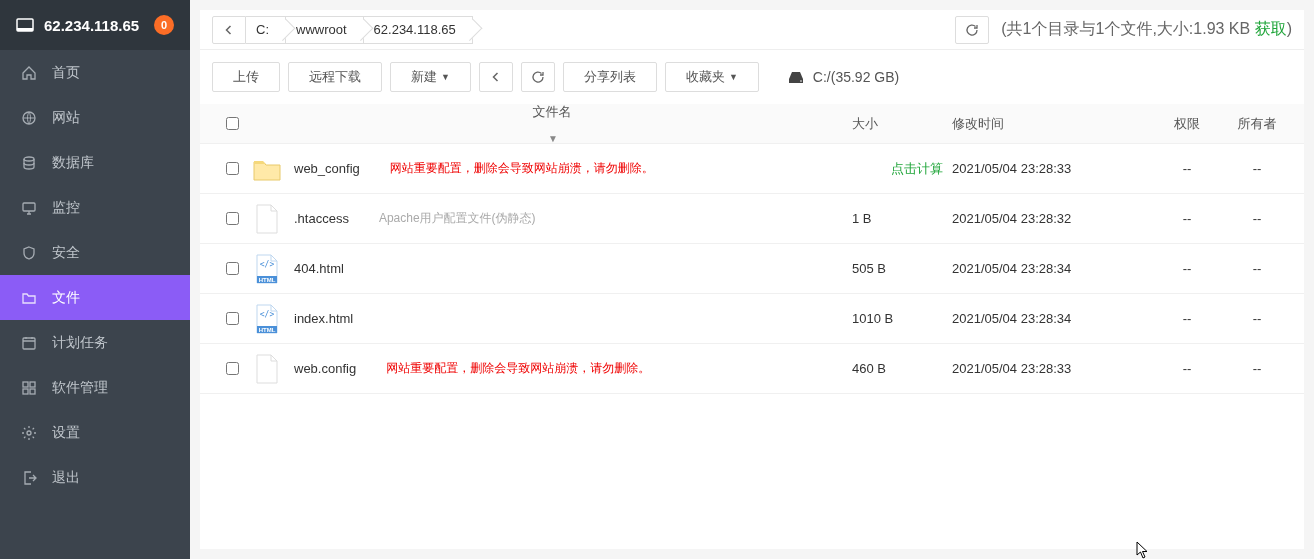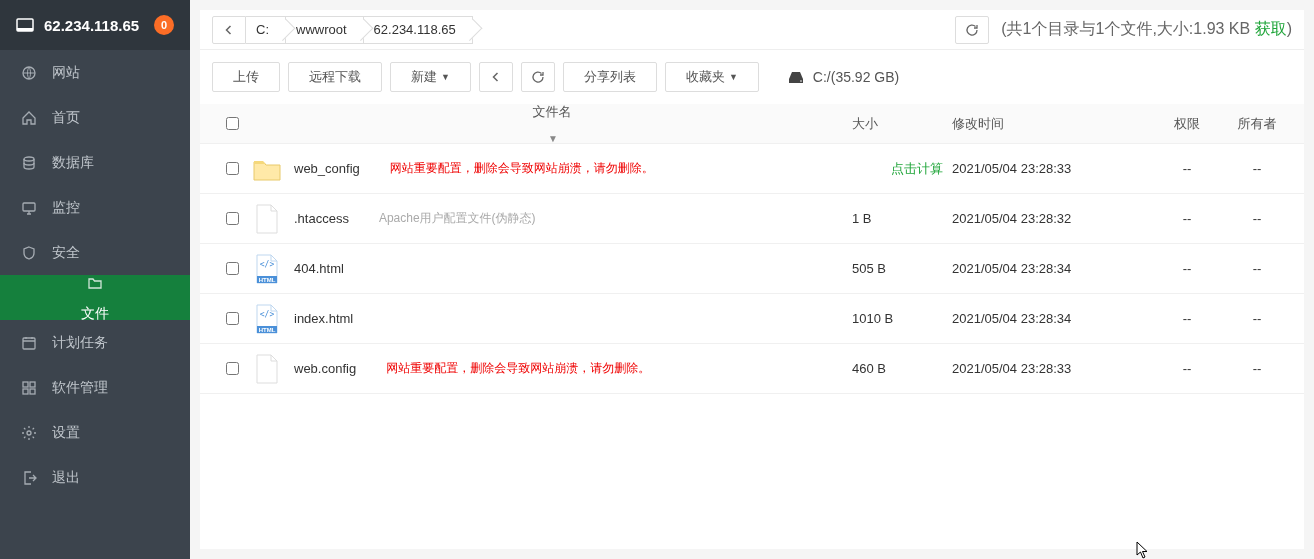--- a/index.html
+++ b/index.html
@@ -4,21 +4,21 @@
 <style>
 * { margin: 0; padding: 0; box-sizing: border-box; }
 body { font-family: "Microsoft YaHei", Arial, sans-serif; font-size: 13px; color: #333; background: #fff; overflow: hidden; }
 .app { display: flex; height: 559px; width: 1314px; }
 
 
 .sidebar { width: 190px; background: #3c444d; color: #c0c6cc; display: flex; flex-direction: column; flex-shrink: 0; }
 .sb-header { height: 50px; display: flex; align-items: center; padding: 0 16px; gap: 10px; color: #fff; font-size: 15px; font-weight: bold; background: #2f363d; }
 .sb-header .badge { background: #fc6d26; color: #fff; border-radius: 50%; width: 20px; height: 20px; display: inline-flex; align-items: center; justify-content: center; font-size: 11px; margin-left: auto; }
 .sb-item { height: 45px; display: flex; align-items: center; padding: 0 20px; gap: 14px; cursor: pointer; font-size: 14px; }
-.sb-item.active { background: #15803d; color: #fff; flex-direction: column; }
+.sb-item.active { background: #8b5cf6; color: #fff; }
 .sb-item .icon { width: 18px; display: inline-flex; align-items: center; justify-content: center; opacity: 0.8; }
 
 
 .main { flex: 1; background: #f5f5f5; display: flex; flex-direction: column; overflow: hidden; }
 .content { background: #fff; margin: 10px; display: flex; flex-direction: column; flex: 1; overflow: hidden; }
 
 
 .crumb-row { display: flex; align-items: center; height: 40px; padding: 0 12px; border-bottom: 1px solid #eee; gap: 0; }
 .crumb-back { width: 34px; height: 28px; border: 1px solid #ddd; display: inline-flex; align-items: center; justify-content: center; cursor: pointer; border-radius: 2px 0 0 2px; background: #fff; }
 .crumb-seg { height: 28px; padding: 0 16px 0 10px; border: 1px solid #ddd; border-left: none; display: inline-flex; align-items: center; background: #fff; cursor: pointer; position: relative; }
@@ -71,33 +71,33 @@
             <rect x="1" y="10" width="16" height="3" fill="#fff"></rect>
           </svg>
       </span>
       <span>62.234.118.65</span>
       <span class="badge">0</span>
     </div>
     <div id="sb-items">
         <div class="sb-item">
           <span class="icon">
             <svg width="16" height="16" viewBox="0 0 16 16">
+              <path d="M2 8 L8 2 L14 8 V14 H10 V10 H6 V14 H2 Z" fill="none" stroke="currentColor" stroke-width="1.3"></path>
+            </svg>
+          </span>
+          <span>首页</span>
+        </div>
+        <div class="sb-item">
+          <span class="icon">
+            <svg width="16" height="16" viewBox="0 0 16 16">
               <circle cx="8" cy="8" r="6" fill="none" stroke="currentColor" stroke-width="1.3"></circle>
               <path d="M2 8h12M8 2c2 3 2 9 0 12M8 2c-2 3-2 9 0 12" fill="none" stroke="currentColor" stroke-width="1"></path>
             </svg>
           </span>
           <span>网站</span>
-        </div>
-        <div class="sb-item">
-          <span class="icon">
-            <svg width="16" height="16" viewBox="0 0 16 16">
-              <path d="M2 8 L8 2 L14 8 V14 H10 V10 H6 V14 H2 Z" fill="none" stroke="currentColor" stroke-width="1.3"></path>
-            </svg>
-          </span>
-          <span>首页</span>
         </div>
         <div class="sb-item">
           <span class="icon">
             <svg width="16" height="16" viewBox="0 0 16 16">
               <ellipse cx="8" cy="4" rx="5" ry="2" fill="none" stroke="currentColor" stroke-width="1.3"></ellipse>
               <path d="M3 4v8c0 1.1 2.2 2 5 2s5-.9 5-2V4" fill="none" stroke="currentColor" stroke-width="1.3"></path>
               <path d="M3 8c0 1.1 2.2 2 5 2s5-.9 5-2" fill="none" stroke="currentColor" stroke-width="1.3"></path>
             </svg>
           </span>
           <span>数据库</span>

